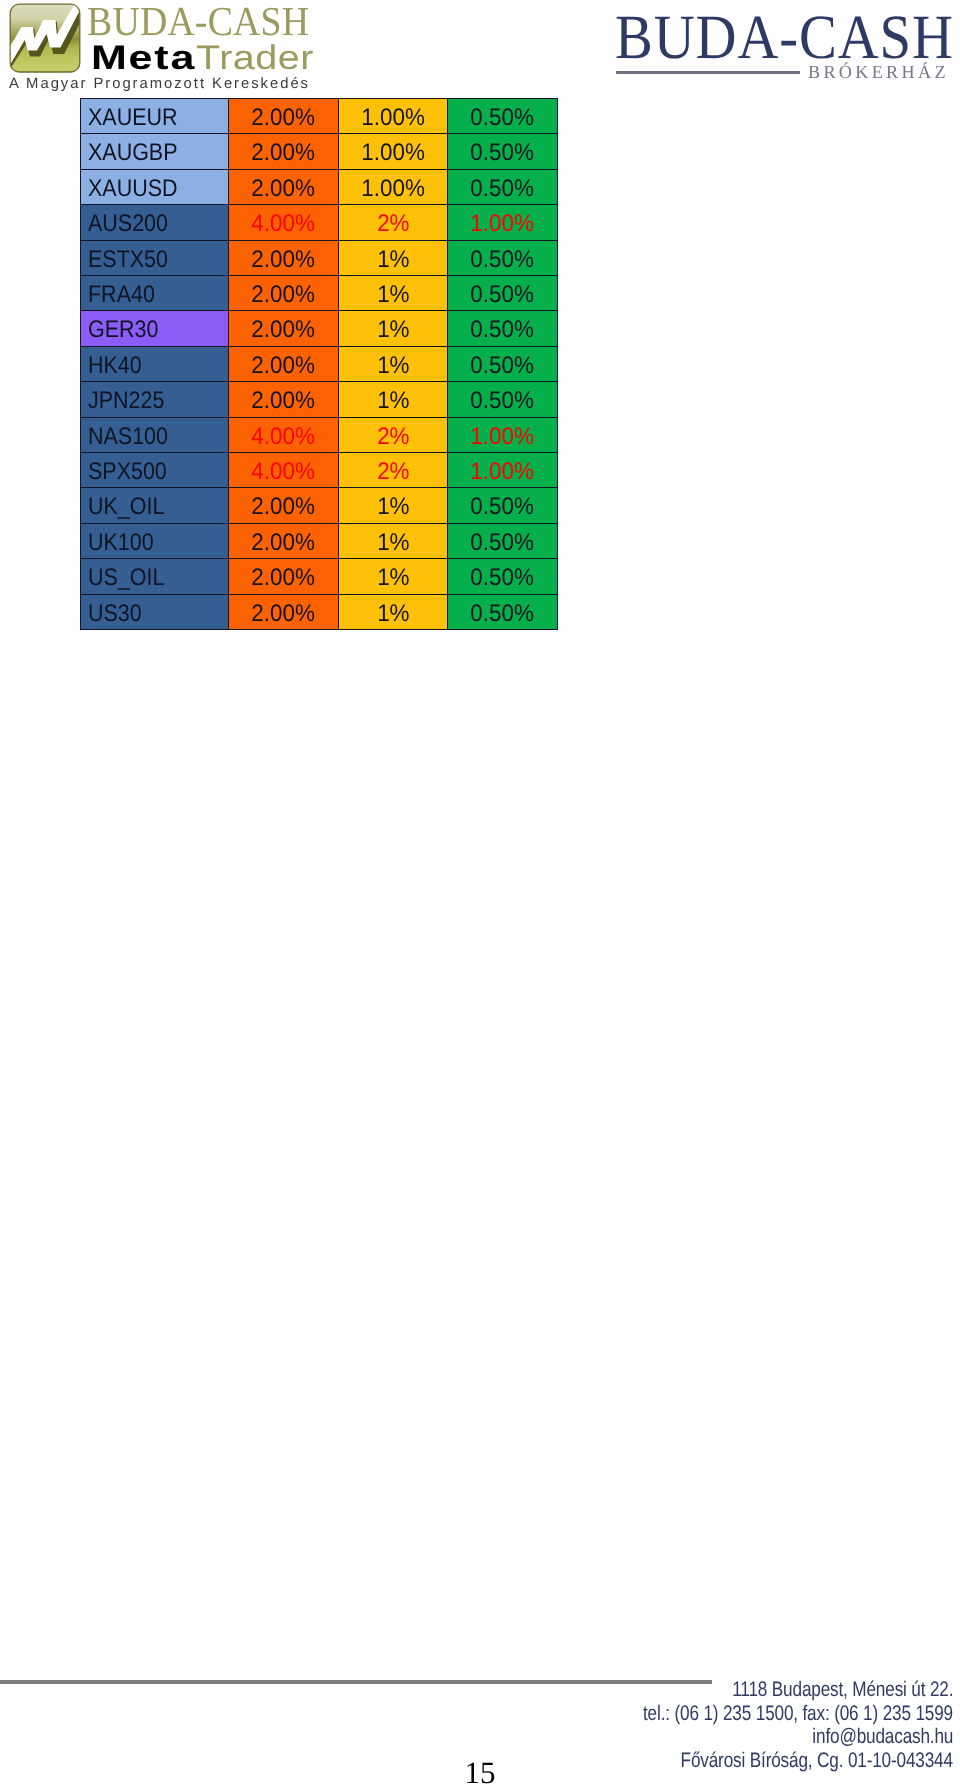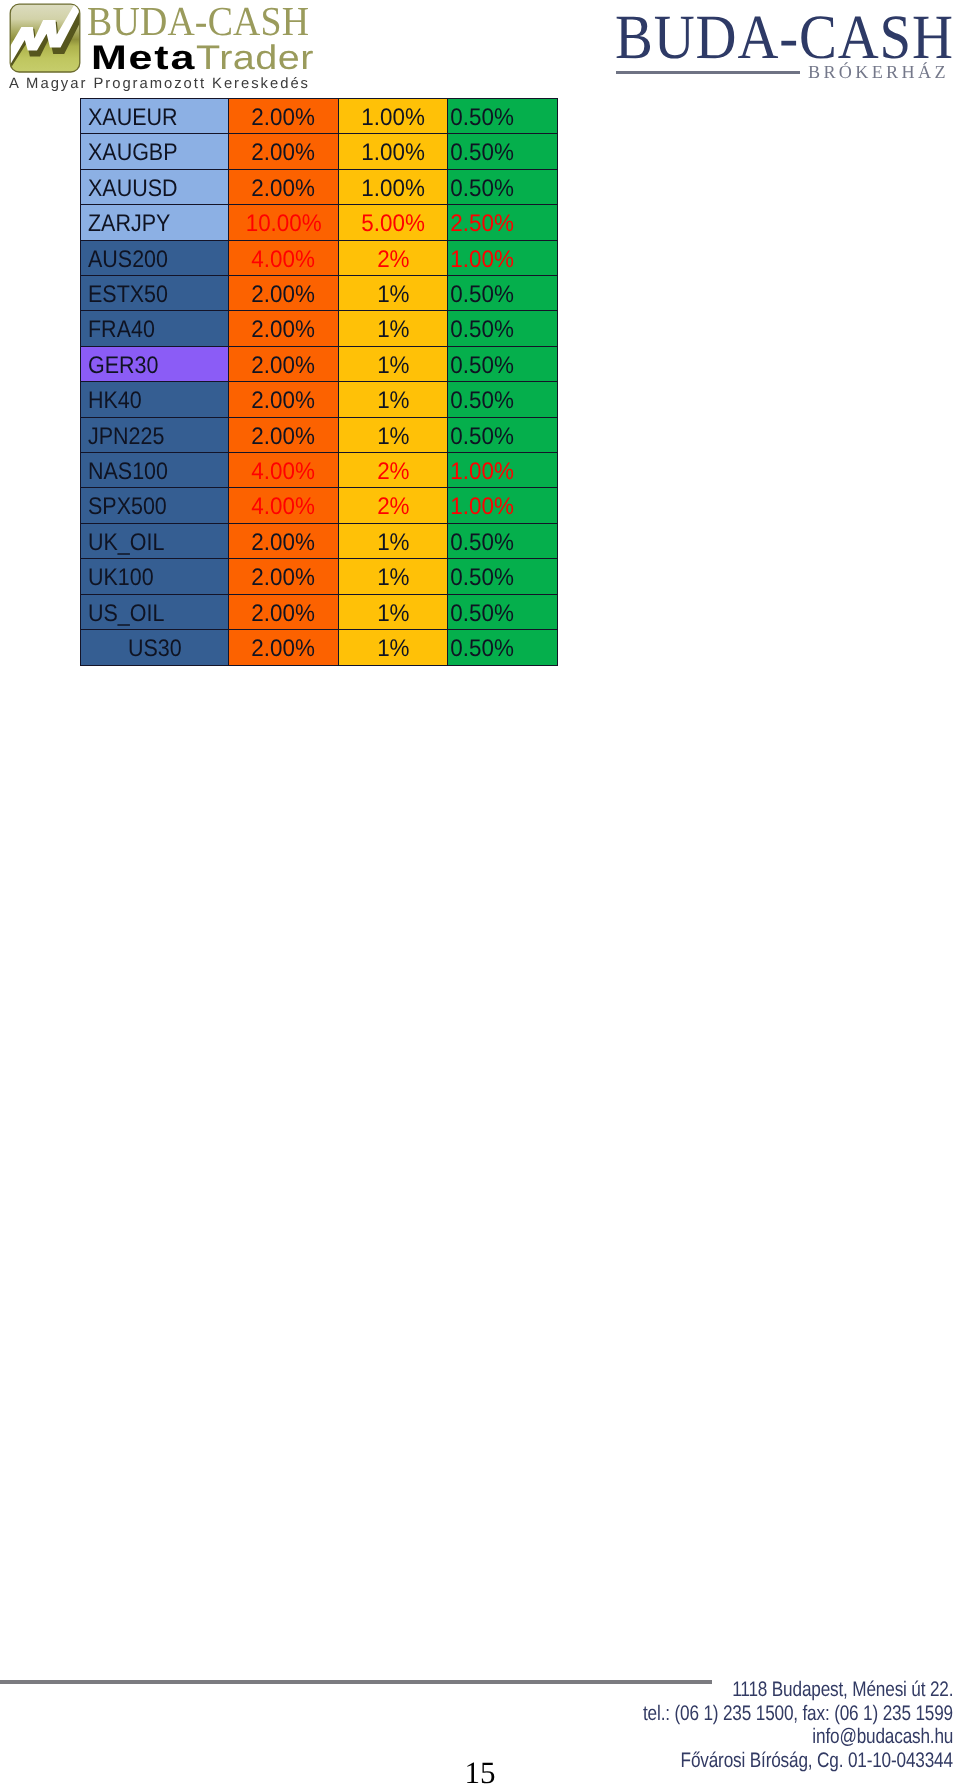--- a/index.html
+++ b/index.html
@@ -23,21 +23,21 @@
   .bc-sub{position:absolute;left:208px;top:64px;font-family:Liberation Serif, serif;font-size:18.5px;color:#74788a;white-space:nowrap;line-height:1;}
   .bc-sub span{display:inline-block;letter-spacing:3.4px;transform:scaleX(0.98);transform-origin:left center;}
   
   table.rates{position:absolute;left:80px;top:98px;border-collapse:collapse;width:477px;table-layout:fixed;box-sizing:border-box;}
   table.rates td{box-sizing:border-box;border:1px solid #141428;height:34.4px;padding:0;font-size:24px;font-family:"Liberation Sans",sans-serif;line-height:34.4px;}
   table.rates td span.t{display:inline-block;transform:scaleX(0.935) translateY(1.8px);transform-origin:center center;}
   table.rates td.sym span.t{transform-origin:left center;transform:scaleX(0.895) translateY(1.8px);}
   table.rates td.sym{width:148px;text-align:left;padding-left:7px;}
   table.rates td.c1{width:110px;text-align:center;}
   table.rates td.c2{width:109px;text-align:center;}
-  table.rates td.c3{width:110px;}
+  table.rates td.c3{width:110px;text-align:center;}
   
   .footline{position:absolute;left:0;top:1680px;width:712px;height:4px;background:#7b7b80;}
   .pagenum{position:absolute;left:0;top:1755px;width:960px;text-align:center;font-family:"Liberation Serif",serif;font-size:31px;color:#000;transform:translateZ(0);}
   .addr{position:absolute;left:560px;width:393px;top:1678px;text-align:right;color:#323a63;font-size:21px;line-height:23.5px;font-family:"Liberation Sans",sans-serif;}
   .addr div{letter-spacing:-0.2px;white-space:nowrap;display:block;}
   .addr div span{display:inline-block;transform:scaleX(0.818);transform-origin:right center;}
 </style>
 </head>
 <body>
 
@@ -85,26 +85,20 @@
           <td class="sym" style="background: rgb(140, 176, 228); color: rgb(15, 19, 34);"><span class="t">XAUGBP</span></td>
           <td class="c1" style="background: rgb(252, 98, 0); color: rgb(15, 19, 34);"><span class="t">2.00%</span></td>
           <td class="c2" style="background: rgb(255, 193, 7); color: rgb(15, 19, 34);"><span class="t">1.00%</span></td>
           <td class="c3" style="background: rgb(5, 175, 76); color: rgb(15, 19, 34);"><span class="t">0.50%</span></td>
         </tr>
         <tr>
           <td class="sym" style="background: rgb(140, 176, 228); color: rgb(15, 19, 34);"><span class="t">XAUUSD</span></td>
           <td class="c1" style="background: rgb(252, 98, 0); color: rgb(15, 19, 34);"><span class="t">2.00%</span></td>
           <td class="c2" style="background: rgb(255, 193, 7); color: rgb(15, 19, 34);"><span class="t">1.00%</span></td>
           <td class="c3" style="background: rgb(5, 175, 76); color: rgb(15, 19, 34);"><span class="t">0.50%</span></td>
-        </tr>
-        <tr>
-          <td class="sym" style="background: rgb(140, 176, 228); color: rgb(15, 19, 34);"><span class="t">ZARJPY</span></td>
-          <td class="c1" style="background: rgb(252, 98, 0); color: rgb(255, 0, 0);"><span class="t">10.00%</span></td>
-          <td class="c2" style="background: rgb(255, 193, 7); color: rgb(255, 0, 0);"><span class="t">5.00%</span></td>
-          <td class="c3" style="background: rgb(5, 175, 76); color: rgb(255, 0, 0);"><span class="t">2.50%</span></td>
         </tr>
         <tr>
           <td class="sym" style="background: rgb(53, 94, 146); color: rgb(15, 19, 34);"><span class="t">AUS200</span></td>
           <td class="c1" style="background: rgb(252, 98, 0); color: rgb(255, 0, 0);"><span class="t">4.00%</span></td>
           <td class="c2" style="background: rgb(255, 193, 7); color: rgb(255, 0, 0);"><span class="t">2%</span></td>
           <td class="c3" style="background: rgb(5, 175, 76); color: rgb(255, 0, 0);"><span class="t">1.00%</span></td>
         </tr>
         <tr>
           <td class="sym" style="background: rgb(53, 94, 146); color: rgb(15, 19, 34);"><span class="t">ESTX50</span></td>
           <td class="c1" style="background: rgb(252, 98, 0); color: rgb(15, 19, 34);"><span class="t">2.00%</span></td>
@@ -159,21 +153,21 @@
           <td class="c2" style="background: rgb(255, 193, 7); color: rgb(15, 19, 34);"><span class="t">1%</span></td>
           <td class="c3" style="background: rgb(5, 175, 76); color: rgb(15, 19, 34);"><span class="t">0.50%</span></td>
         </tr>
         <tr>
           <td class="sym" style="background: rgb(53, 94, 146); color: rgb(15, 19, 34);"><span class="t">US_OIL</span></td>
           <td class="c1" style="background: rgb(252, 98, 0); color: rgb(15, 19, 34);"><span class="t">2.00%</span></td>
           <td class="c2" style="background: rgb(255, 193, 7); color: rgb(15, 19, 34);"><span class="t">1%</span></td>
           <td class="c3" style="background: rgb(5, 175, 76); color: rgb(15, 19, 34);"><span class="t">0.50%</span></td>
         </tr>
         <tr>
-          <td class="sym" style="background: rgb(53, 94, 146); color: rgb(15, 19, 34); text-align: center;"><span class="t">US30</span></td>
+          <td class="sym" style="background: rgb(53, 94, 146); color: rgb(15, 19, 34);"><span class="t">US30</span></td>
           <td class="c1" style="background: rgb(252, 98, 0); color: rgb(15, 19, 34);"><span class="t">2.00%</span></td>
           <td class="c2" style="background: rgb(255, 193, 7); color: rgb(15, 19, 34);"><span class="t">1%</span></td>
           <td class="c3" style="background: rgb(5, 175, 76); color: rgb(15, 19, 34);"><span class="t">0.50%</span></td>
         </tr>
       </tbody>
     </table>
   <div class="footline"></div>
   <div class="pagenum">15</div>
   <div class="addr">
       <div><span>1118 Budapest, Ménesi út 22.</span></div>

